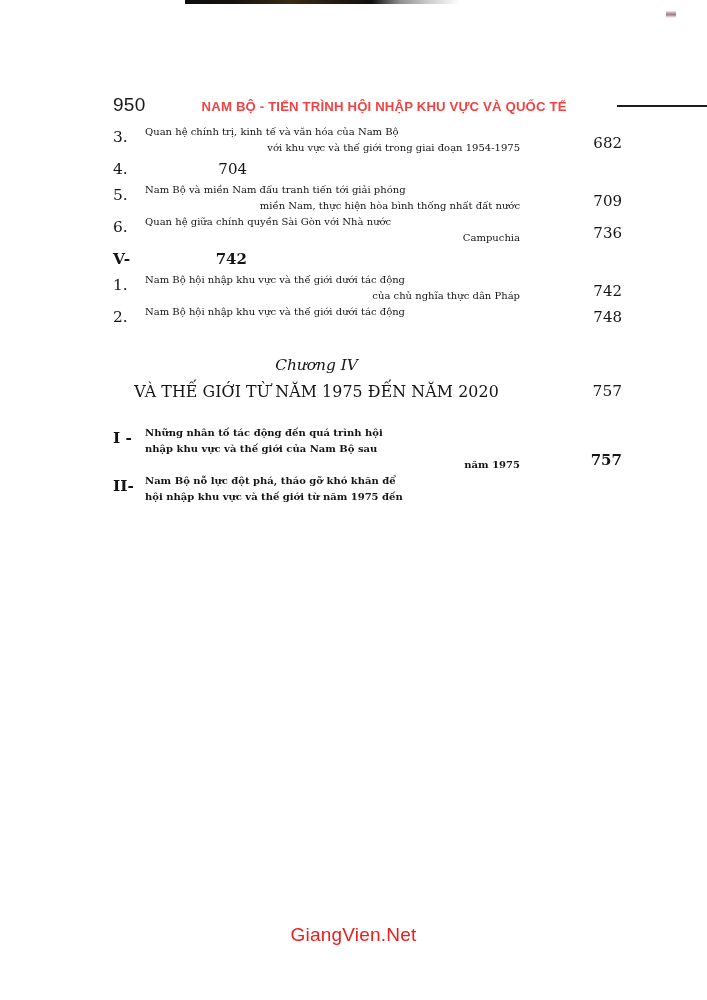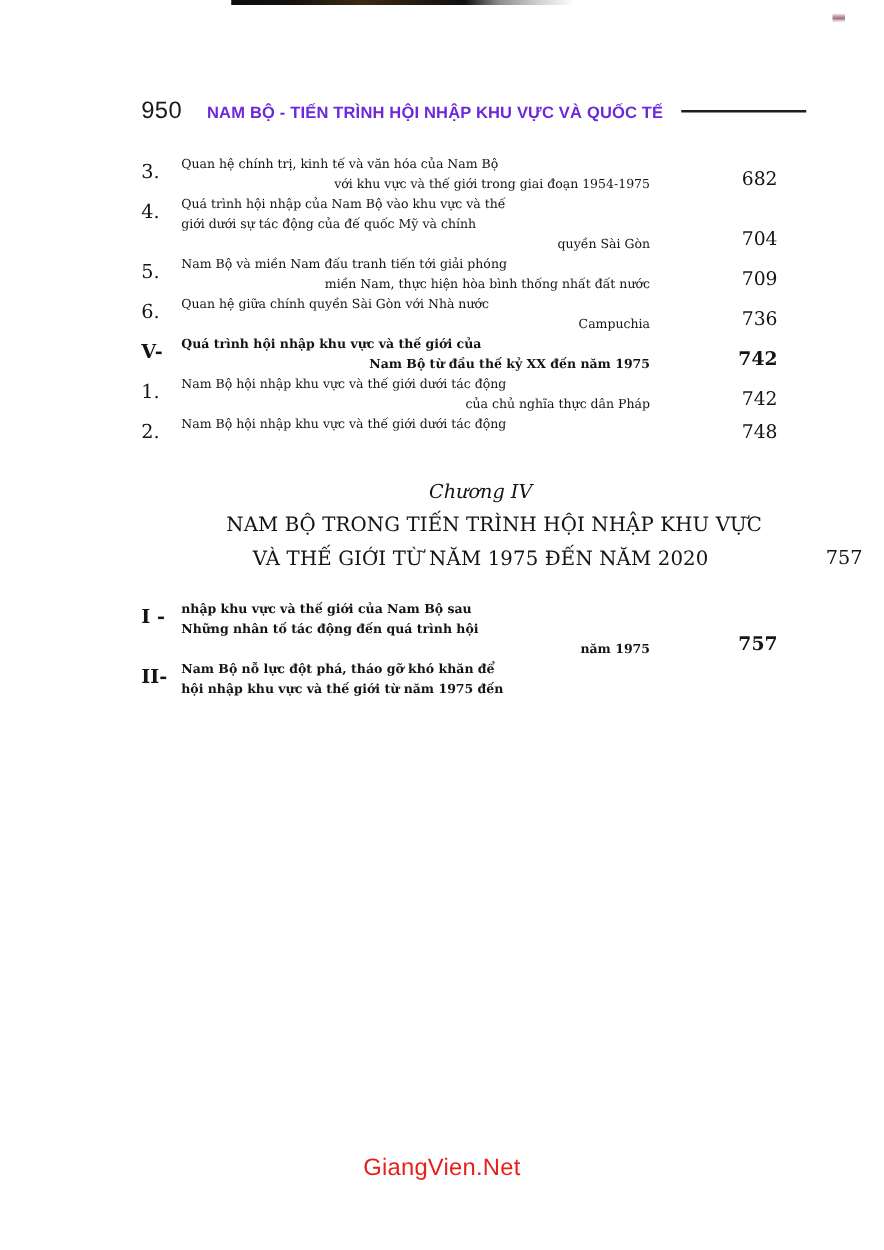--- a/index.html
+++ b/index.html
@@ -37,40 +37,41 @@
     height: 7px;
     background: linear-gradient(180deg,
         #f2e9ec 0%, #b78a99 30%, #8d5f72 55%, #d9c3cb 80%, #fdfbfc 100%);
     opacity: .85;
   }
 
   
   .running-head {
     position: absolute;
     left: 113px;
-    top: 78px;
+    top: 94px;
     width: 500px;
     height: 24px;
     display: flex;
     align-items: baseline;
     font-family: "Liberation Sans", "DejaVu Sans", sans-serif;
+    gap: 36px;
   }
   .rh-folio {
     font-size: 19px;
     font-weight: 400;
     letter-spacing: .3px;
     color: #171717;
   }
   .rh-title {
     margin-left: 20px;
     font-size: 13.2px;
     font-weight: 600;
     letter-spacing: .15px;
     white-space: nowrap;
-    color: #6d28d9;
+    color: #ef4444;
   }
   .rh-rule {
     flex: 0 0 auto;
     margin-left: 14px;
     width: 100px;
     height: 1.6px;
     background: #1d1d1d;
     position: relative;
     top: -4px;
   }
@@ -127,21 +128,20 @@
     font-weight: 700;
   }
 
   
   .chapter {
     position: relative;
     display: flex;
     align-items: flex-end;
     padding-left: 113px;
     margin-top: 22px;
-    justify-content: flex-end;
   }
   .chapter-texts {
     flex: 0 0 407px;
     width: 407px;
     text-align: center;
   }
   .chapter-label {
     font-size: 15.4px;
     line-height: 26px;
     font-style: italic;
@@ -195,49 +195,40 @@
       <div class="entry">
         <div class="entry-num">3.</div>
         <div class="entry-body">
           <div>Quan hệ chính trị, kinh tế và văn hóa của Nam Bộ</div>
           <div class="lastline">với khu vực và thế giới trong giai đoạn 1954-1975</div>
         </div>
         <div class="entry-page">682</div>
       </div>
       <div class="entry">
         <div class="entry-num">4.</div>
-        <div class="entry-body">
-          <div>Quá trình hội nhập của Nam Bộ vào khu vực và thế</div>
-          <div>giới dưới sự tác động của đế quốc Mỹ và chính</div>
-          <div class="lastline">quyền Sài Gòn</div>
-        </div>
         <div class="entry-page">704</div>
       </div>
       <div class="entry">
         <div class="entry-num">5.</div>
         <div class="entry-body">
           <div>Nam Bộ và miền Nam đấu tranh tiến tới giải phóng</div>
           <div class="lastline">miền Nam, thực hiện hòa bình thống nhất đất nước</div>
         </div>
         <div class="entry-page">709</div>
       </div>
       <div class="entry">
         <div class="entry-num">6.</div>
         <div class="entry-body">
           <div>Quan hệ giữa chính quyền Sài Gòn với Nhà nước</div>
           <div class="lastline">Campuchia</div>
         </div>
         <div class="entry-page">736</div>
       </div>
       <div class="entry bold">
         <div class="entry-num">V-</div>
-        <div class="entry-body">
-          <div>Quá trình hội nhập khu vực và thế giới của</div>
-          <div class="lastline">Nam Bộ từ đầu thế kỷ XX đến năm 1975</div>
-        </div>
         <div class="entry-page">742</div>
       </div>
       <div class="entry">
         <div class="entry-num">1.</div>
         <div class="entry-body">
           <div>Nam Bộ hội nhập khu vực và thế giới dưới tác động</div>
           <div class="lastline">của chủ nghĩa thực dân Pháp</div>
         </div>
         <div class="entry-page">742</div>
       </div>
@@ -246,34 +237,33 @@
         <div class="entry-body">
           <div>Nam Bộ hội nhập khu vực và thế giới dưới tác động</div>
         </div>
         <div class="entry-page">748</div>
       </div>
     </div>
 
   <div class="chapter">
     <div class="chapter-texts">
       <div class="chapter-label">Chương IV</div>
-      <div class="chapter-title">NAM BỘ TRONG TIẾN TRÌNH HỘI NHẬP KHU VỰC</div>
       <div class="chapter-title">VÀ THẾ GIỚI TỪ NĂM 1975 ĐẾN NĂM 2020</div>
     </div>
     <div class="chapter-page">757</div>
   </div>
 
   <div class="gap-md"></div>
 
   <div id="entries-after">
       <div class="entry bold">
         <div class="entry-num">I -</div>
         <div class="entry-body">
+          <div>Những nhân tố tác động đến quá trình hội</div>
           <div>nhập khu vực và thế giới của Nam Bộ sau</div>
-          <div>Những nhân tố tác động đến quá trình hội</div>
           <div class="lastline">năm 1975</div>
         </div>
         <div class="entry-page">757</div>
       </div>
       <div class="entry bold">
         <div class="entry-num">II-</div>
         <div class="entry-body">
           <div>Nam Bộ nỗ lực đột phá, tháo gỡ khó khăn để</div>
           <div>hội nhập khu vực và thế giới từ năm 1975 đến</div>
         </div>

